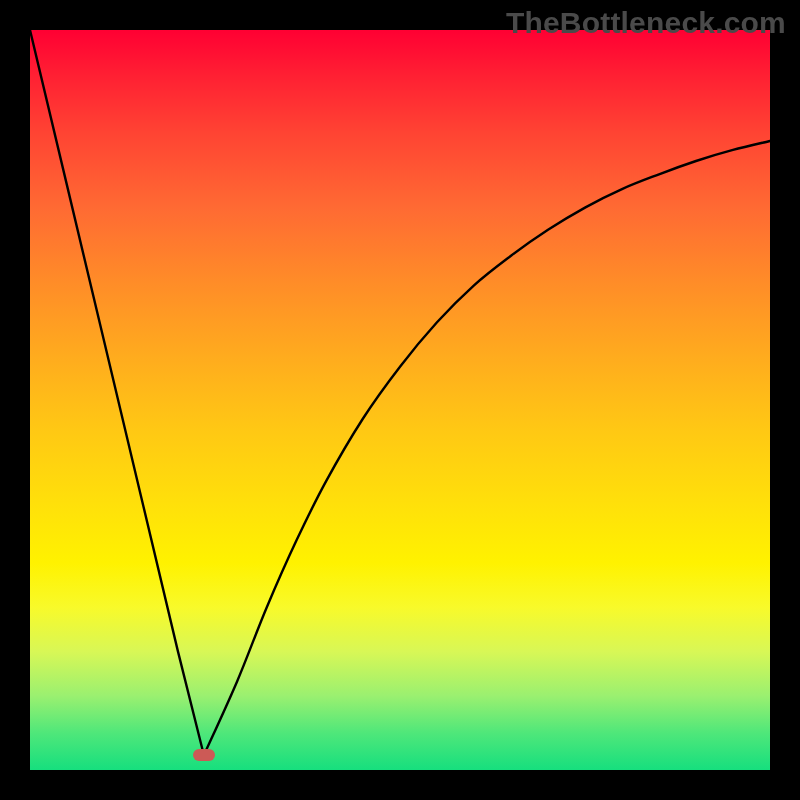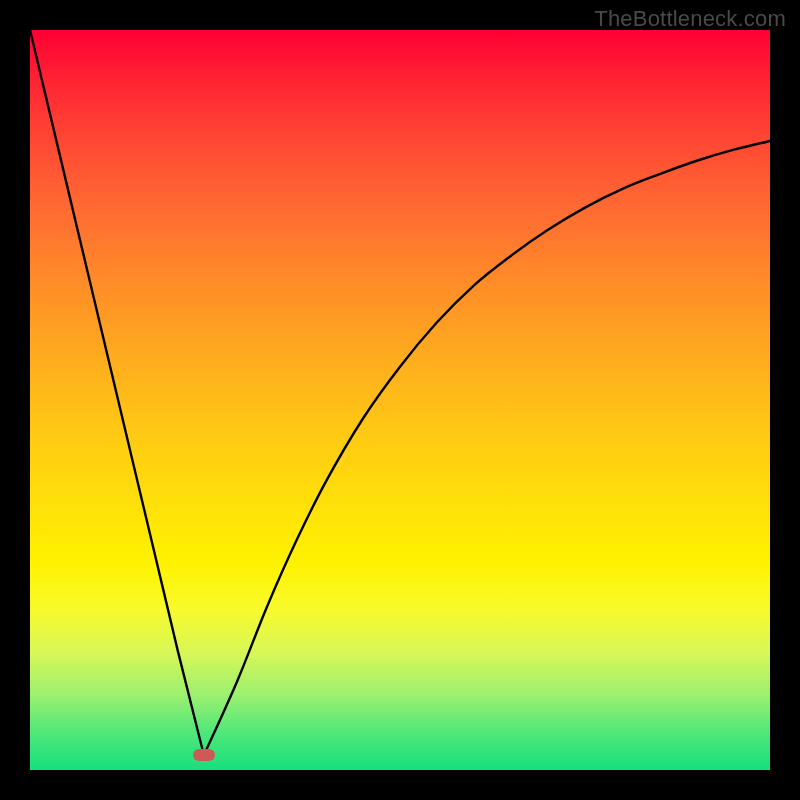--- a/index.html
+++ b/index.html
@@ -40,22 +40,22 @@
       #9af070 90%,
       #4fe77a 95%,
       #16df7e 100%
     );
   }
   .watermark {
     position: absolute;
     top: 6px;
     right: 14px;
     color: #4a4a4a;
-    font-size: 22px;
-    font-weight: 400;
+    font-size: 30px;
+    font-weight: 700;
     letter-spacing: 0.2px;
     user-select: none;
   }
   
   .marker {
     position: absolute;
     width: 22px;
     height: 12px;
     border-radius: 6px;
     background: #cc5a56;

